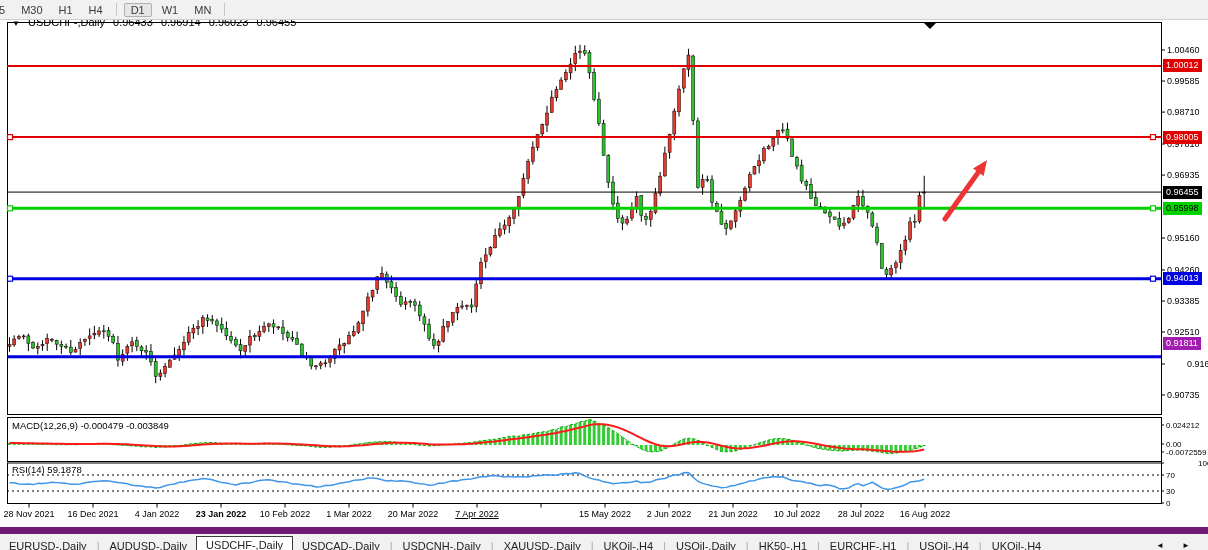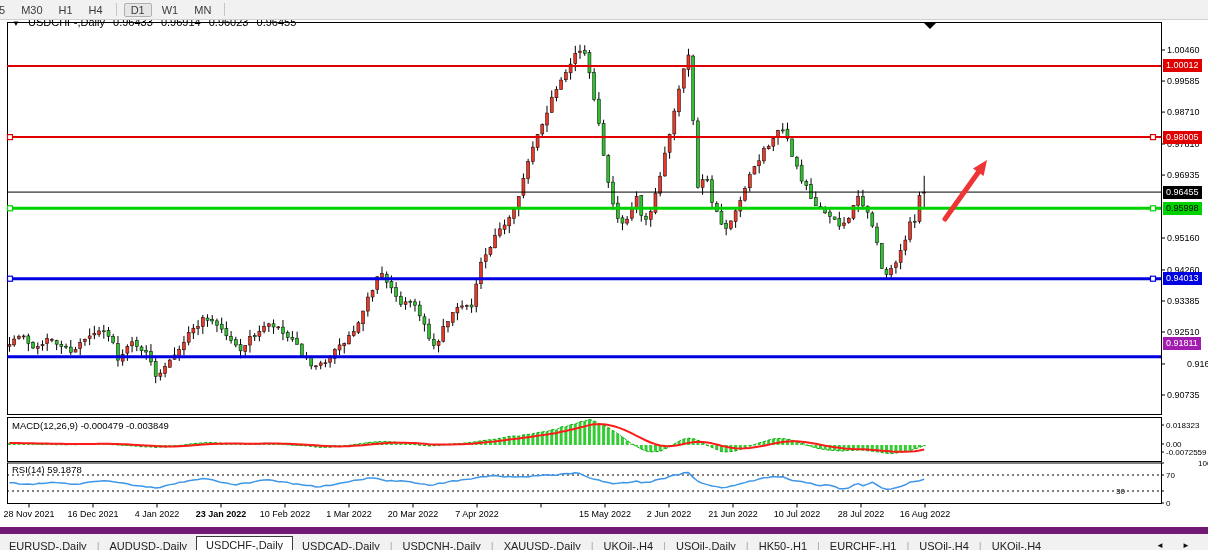--- a/index.html
+++ b/index.html
@@ -728,37 +728,37 @@
       <div class="lbl" style="left: 1167px; top: 295.99px;">0.93385</div>
       <div class="lbl" style="left: 1167px; top: 327.031px;">0.92510</div>
       <div class="lbl" style="left: 1167px; top: 358.959px; margin-left: 20px;">0.91610</div>
       <div class="lbl" style="left: 1167px; top: 390px;">0.90735</div>
       <div class="badge" style="top: 59.3931px; background: rgb(224, 0, 0); color: rgb(255, 255, 255);">1.00012</div>
       <div class="badge" style="top: 130.593px; background: rgb(224, 0, 0); color: rgb(255, 255, 255);">0.98005</div>
       <div class="badge" style="top: 185.58px; background: rgb(0, 0, 0); color: rgb(255, 255, 255);">0.96455</div>
       <div class="badge" style="top: 201.792px; background: rgb(0, 210, 0); color: rgb(0, 0, 0);">0.95998</div>
       <div class="badge" style="top: 272.211px; background: rgb(0, 0, 224); color: rgb(255, 255, 255);">0.94013</div>
       <div class="badge" style="top: 337px; background: #a21caf; color: rgb(255, 255, 255);">0.91811</div>
-      <div class="lbl small" style="left: 1166px; top: 421px;">0.018323</div>
+      <div class="lbl small" style="left: 1166px; top: 421px;">0.024212</div>
       <div class="lbl small" style="left: 1166px; top: 440px;">0.00</div>
       <div class="lbl small" style="left: 1166px; top: 448px;">-0.0072559</div>
       <div class="lbl small" style="left: 1166px; top: 459px; margin-left: 32px;">100</div>
       <div class="lbl small" style="left: 1166px; top: 471px;">70</div>
-      <div class="lbl small" style="left: 1116px; top: 487px;">30</div>
+      <div class="lbl small" style="left: 1166px; top: 487px;">30</div>
       <div class="lbl small" style="left: 1166px; top: 499px;">0</div>
     </div>
   <div id="daxis">
       <div class="lbl" style="left: 29px; top: 509px; transform: translateX(-50%);">28 Nov 2021</div>
       <div class="lbl" style="left: 93px; top: 509px; transform: translateX(-50%);">16 Dec 2021</div>
       <div class="lbl" style="left: 157px; top: 509px; transform: translateX(-50%);">4 Jan 2022</div>
       <div class="lbl" style="left: 221px; top: 509px; transform: translateX(-50%); font-weight: bold;">23 Jan 2022</div>
       <div class="lbl" style="left: 285px; top: 509px; transform: translateX(-50%);">10 Feb 2022</div>
       <div class="lbl" style="left: 349px; top: 509px; transform: translateX(-50%);">1 Mar 2022</div>
       <div class="lbl" style="left: 413px; top: 509px; transform: translateX(-50%);">20 Mar 2022</div>
-      <div class="lbl" style="left: 477px; top: 509px; transform: translateX(-50%);">7 Apr 2022</div>
+      <div class="lbl" style="left: 477px; top: 509px; transform: translateX(-50%); text-decoration: underline;">7 Apr 2022</div>
       <div class="lbl" style="left: 541px; top: 509px; transform: translateX(-50%); margin-top: 27px;">26 Apr 2022</div>
       <div class="lbl" style="left: 605px; top: 509px; transform: translateX(-50%);">15 May 2022</div>
       <div class="lbl" style="left: 669px; top: 509px; transform: translateX(-50%);">2 Jun 2022</div>
       <div class="lbl" style="left: 733px; top: 509px; transform: translateX(-50%);">21 Jun 2022</div>
       <div class="lbl" style="left: 797px; top: 509px; transform: translateX(-50%);">10 Jul 2022</div>
       <div class="lbl" style="left: 861px; top: 509px; transform: translateX(-50%);">28 Jul 2022</div>
       <div class="lbl" style="left: 925px; top: 509px; transform: translateX(-50%);">16 Aug 2022</div>
     </div>
 
   <div class="tabbar" id="tabbar">

